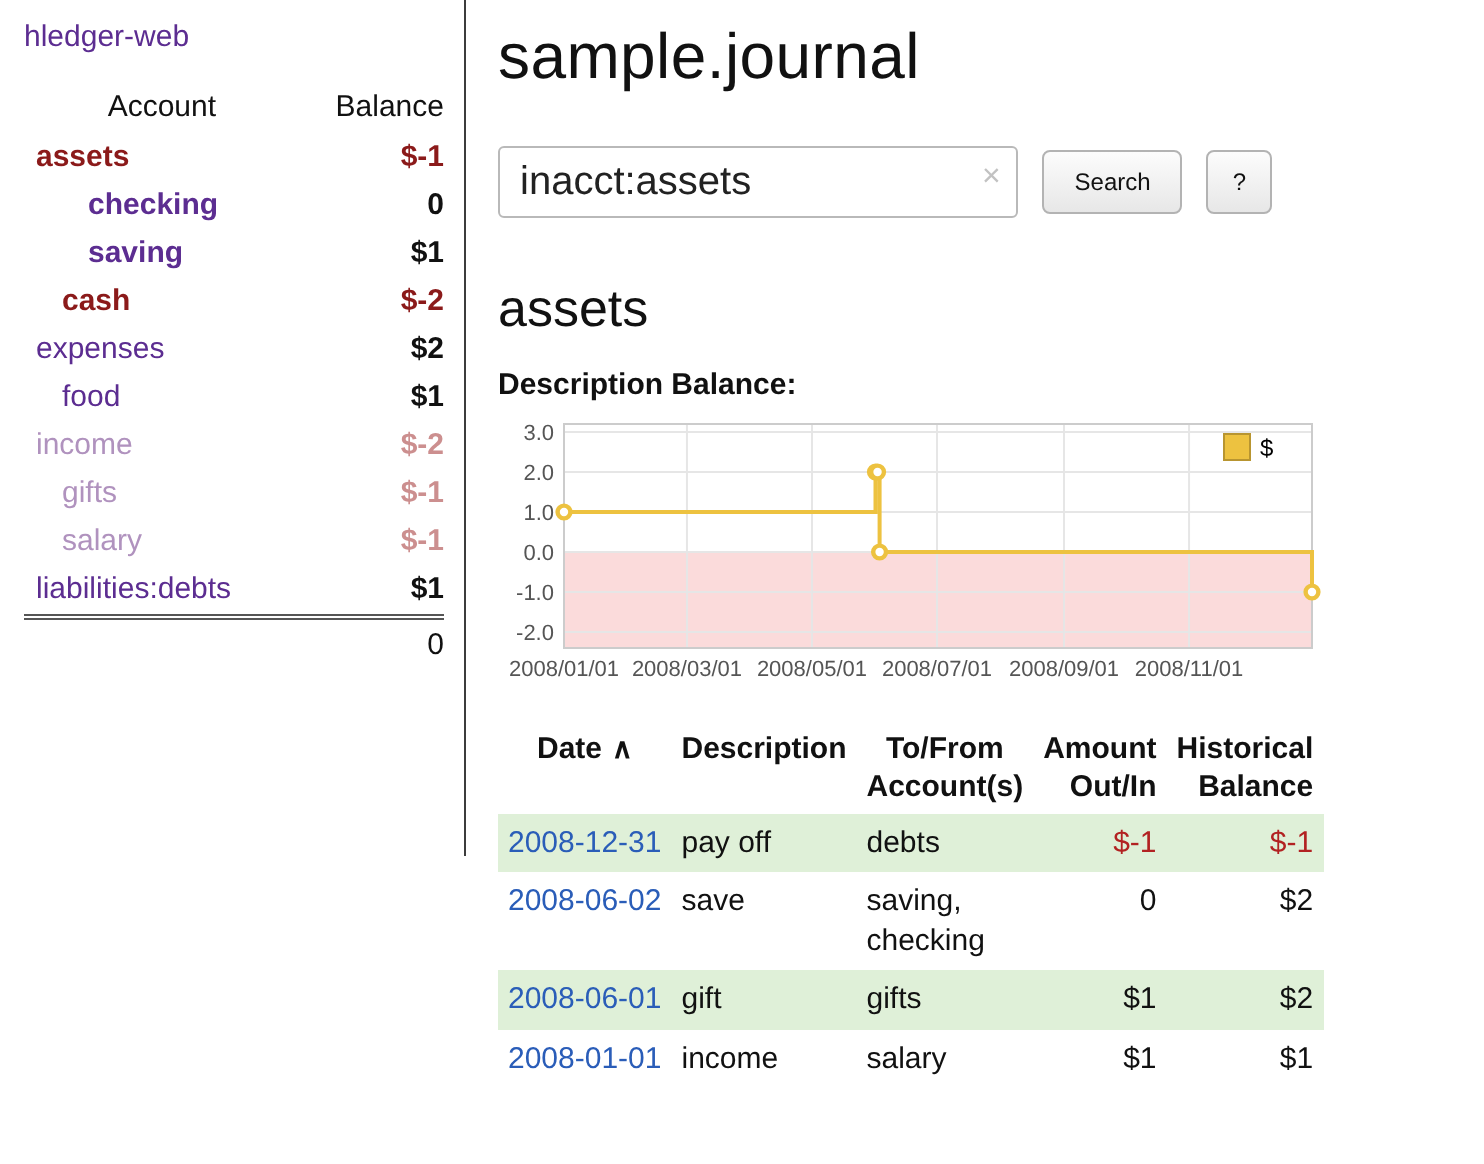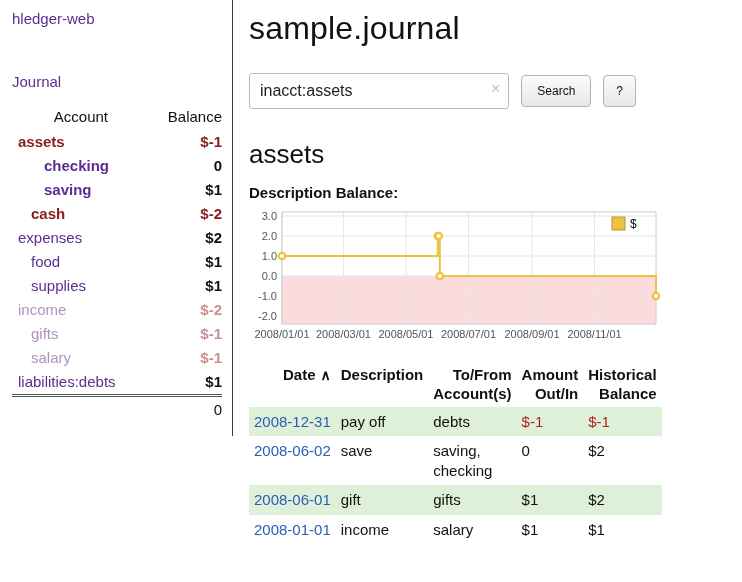--- a/index.html
+++ b/index.html
@@ -24,50 +24,47 @@
   .bal{text-align:right;font-weight:700;white-space:nowrap}
   .purple{color:var(--purple)} .fadedpurple{color:var(--faded-purple)}
   .red{color:var(--dark-red)} .fadedred{color:var(--faded-red)} .black{color:#111}
   .bold{font-weight:700}
   .total-row td{border-top:3px double #555;padding-top:4px;font-weight:400}
   .main{flex:1;padding:0 6px 10px 16px;min-width:0}
   h1{font-size:32px;font-weight:400;margin:10px 0 26px;letter-spacing:.2px}
   .searchbar{display:flex;align-items:center;gap:12px}
   .search-wrap{position:relative;width:352px}
   .search-input{width:100%;height:36px;border:1px solid #b9b9b9;border-radius:3px;
-                padding:0 30px 0 10px;font-size:16px;color:#222;font-family:inherit}
+                padding:0 30px 0 10px;font-size:20px;color:#222;font-family:inherit}
   .clear-x{position:absolute;right:9px;top:8px;color:#c2c2c2;font-size:16px;line-height:1;cursor:pointer}
   .btn{background:linear-gradient(#fcfcfc,#e7e7e7);border:1px solid #b3b3b3;border-radius:4px;
        font-size:12px;font-family:inherit;padding:8px 15px;color:#111;cursor:pointer}
   .btn-help{padding:8px 12px}
   h2{font-size:26px;font-weight:400;margin:30px 0 14px}
   .chart-label{font-weight:700;margin:0 0 6px}
   .chart-svg{display:block}
   .tick{font:11px "Liberation Sans",sans-serif;fill:#555}
   .legend-label{font:12px "Liberation Sans",sans-serif;fill:#000}
   .register{width:100%;margin-top:14px}
-  .register th{text-align:right;vertical-align:top;padding:3px 5px;line-height:1.25}
-  .register th.r,.register td.r{}
+  .register th{text-align:center;vertical-align:top;padding:3px 5px;line-height:1.25}
+  .register th.r,.register td.r{text-align:right}
   .register td{padding:5px 5px;vertical-align:top;line-height:1.3}
   .register tbody tr:nth-child(odd){background:var(--row-green)}
   .datelink{color:var(--blue);white-space:nowrap}
   .neg{color:var(--neg-red)}
   .caret{font-weight:700;margin-left:5px;font-size:14px}
 </style>
 </head>
 <body>
 
 <div class="layout">
 
   <aside class="sidebar">
     <div class="sidebar-inner">
       <a class="brand">hledger-web</a>
-      <div>
-        <a class="nav-journal">Journal</a>
-      </div>
       <table class="acct-table">
         <thead>
           <tr>
             <th>Account</th>
             <th class="r">Balance</th>
           </tr>
         </thead>
         <tbody>
             <tr>
               <td style="padding-left: 6px;"><a class="red bold">assets</a></td>
@@ -84,24 +81,20 @@
             <tr>
               <td style="padding-left: 19px;"><a class="red bold">cash</a></td>
               <td class="bal red">$-2</td>
             </tr>
             <tr>
               <td style="padding-left: 6px;"><a class="purple">expenses</a></td>
               <td class="bal black">$2</td>
             </tr>
             <tr>
               <td style="padding-left: 19px;"><a class="purple">food</a></td>
-              <td class="bal black">$1</td>
-            </tr>
-            <tr>
-              <td style="padding-left: 19px;"><a class="purple">supplies</a></td>
               <td class="bal black">$1</td>
             </tr>
             <tr>
               <td style="padding-left: 6px;"><a class="fadedpurple">income</a></td>
               <td class="bal fadedred">$-2</td>
             </tr>
             <tr>
               <td style="padding-left: 19px;"><a class="fadedpurple">gifts</a></td>
               <td class="bal fadedred">$-1</td>
             </tr>

